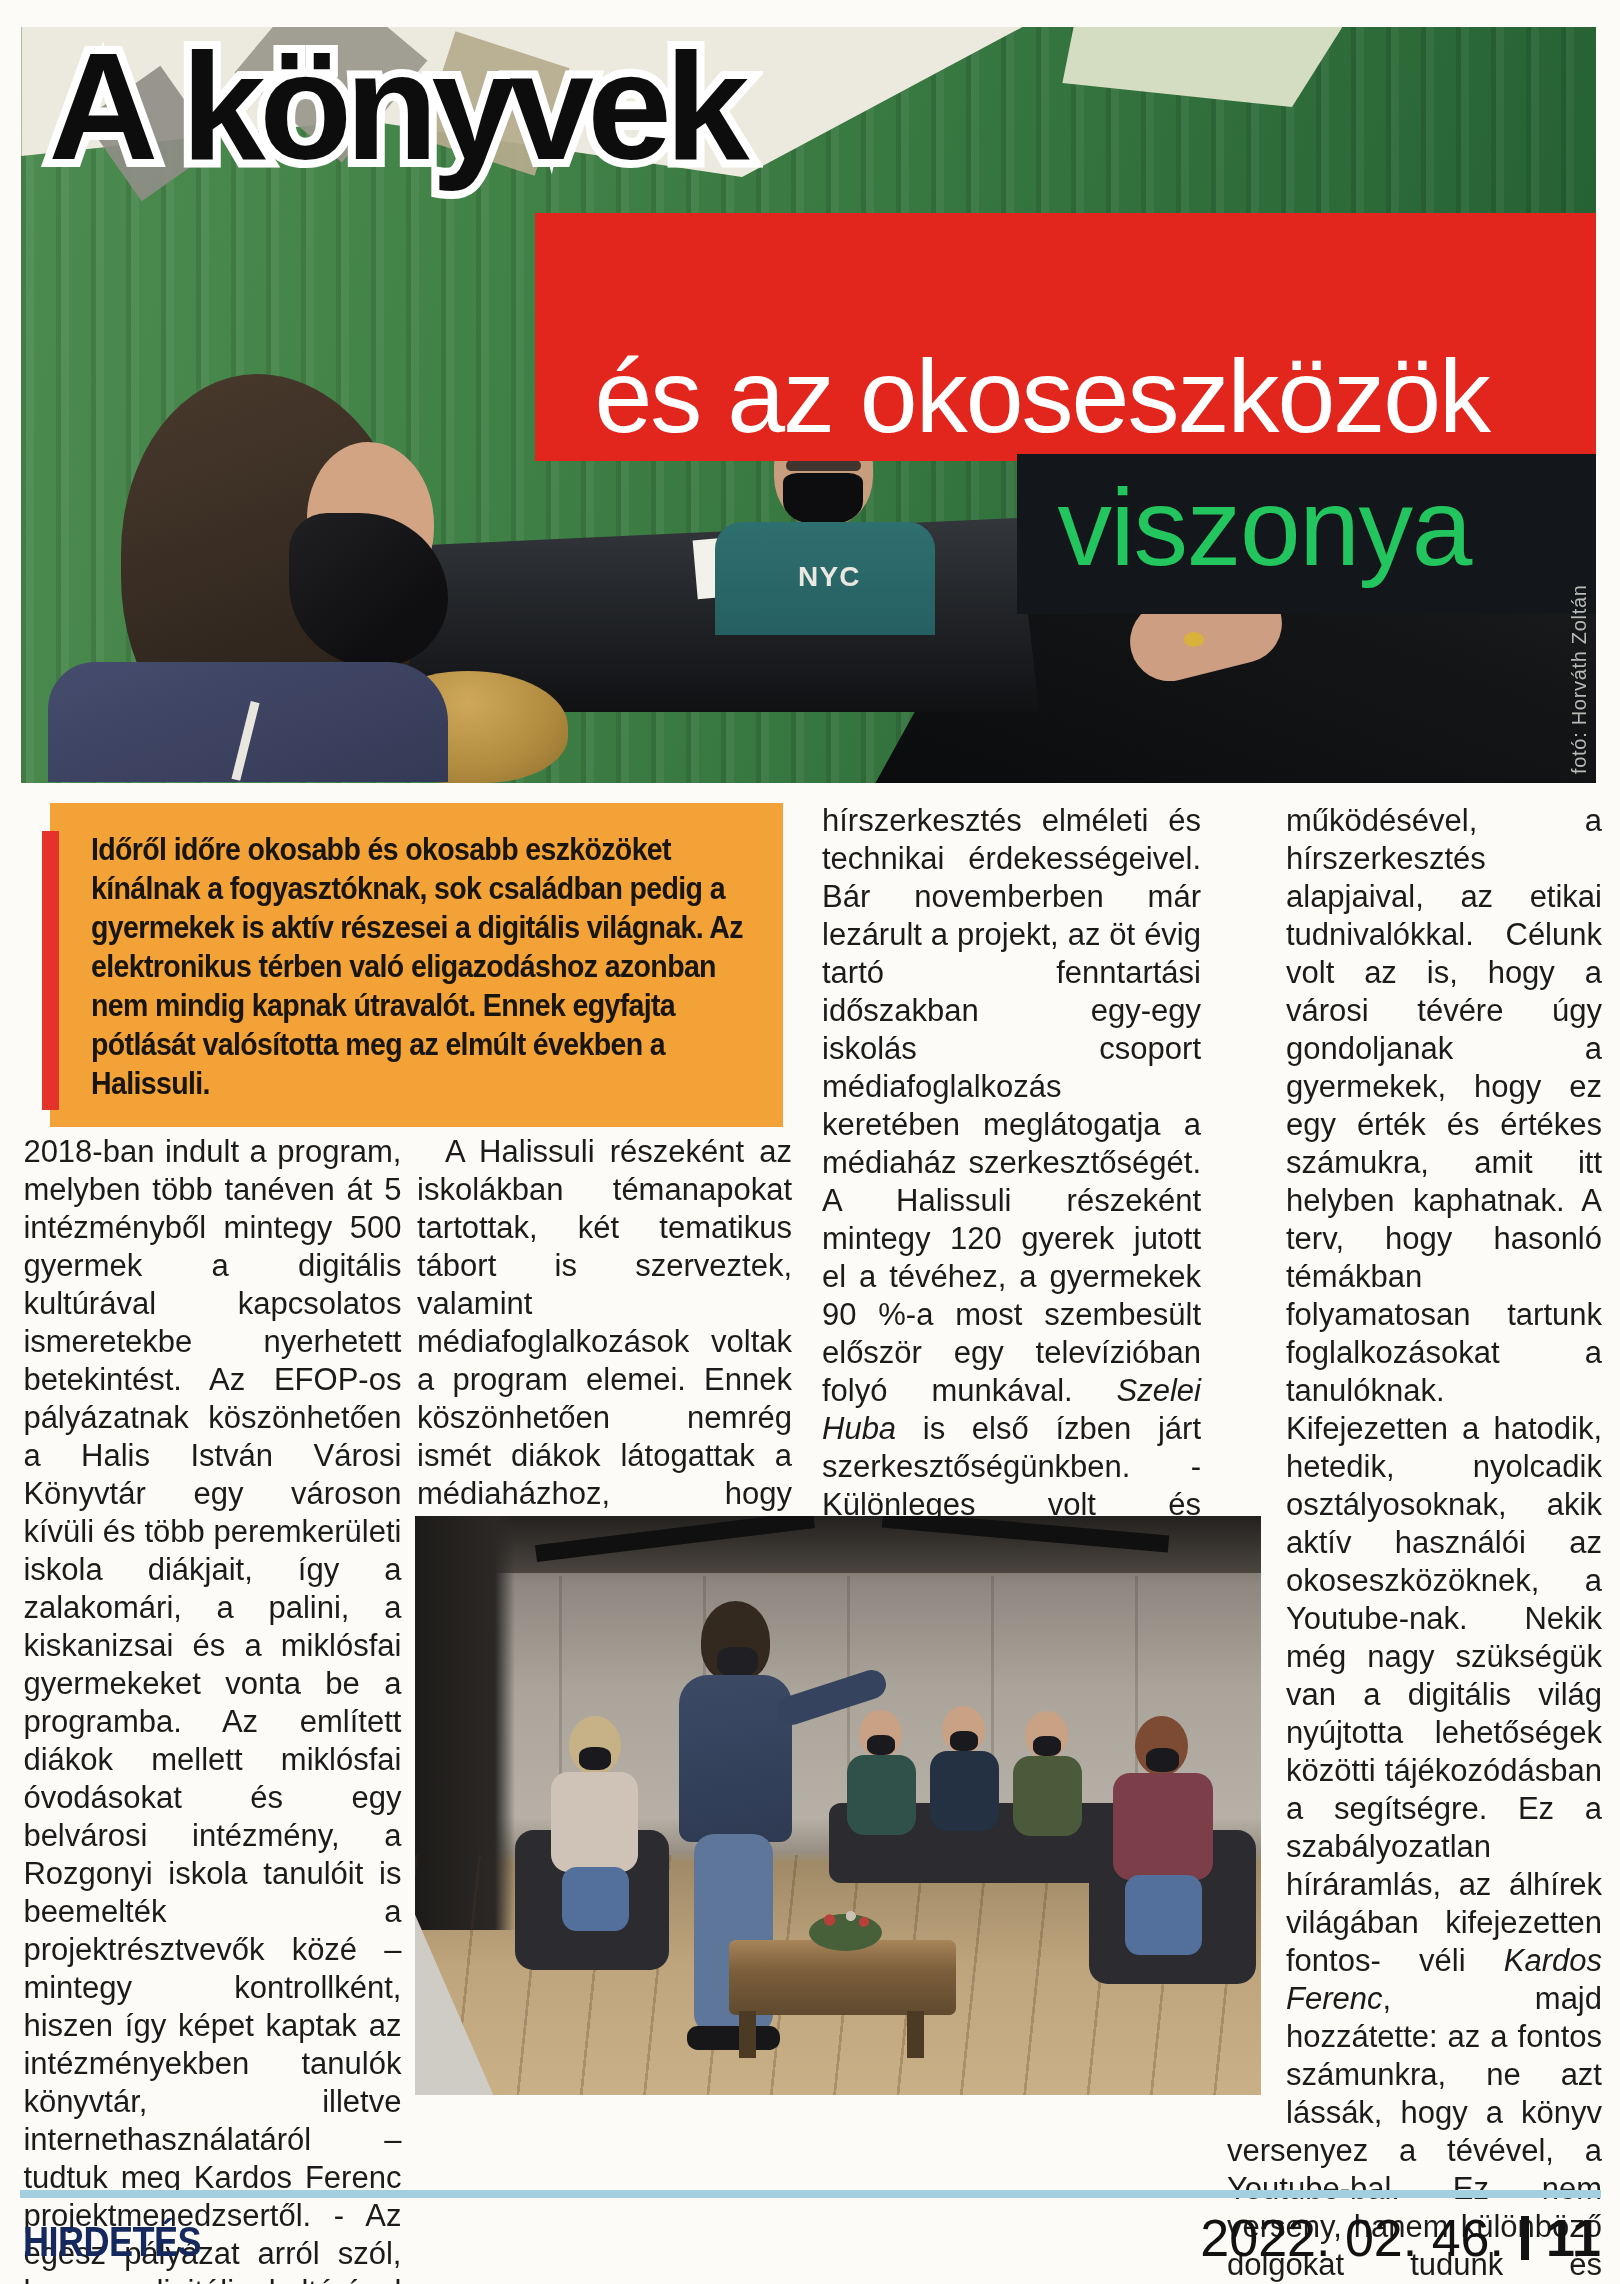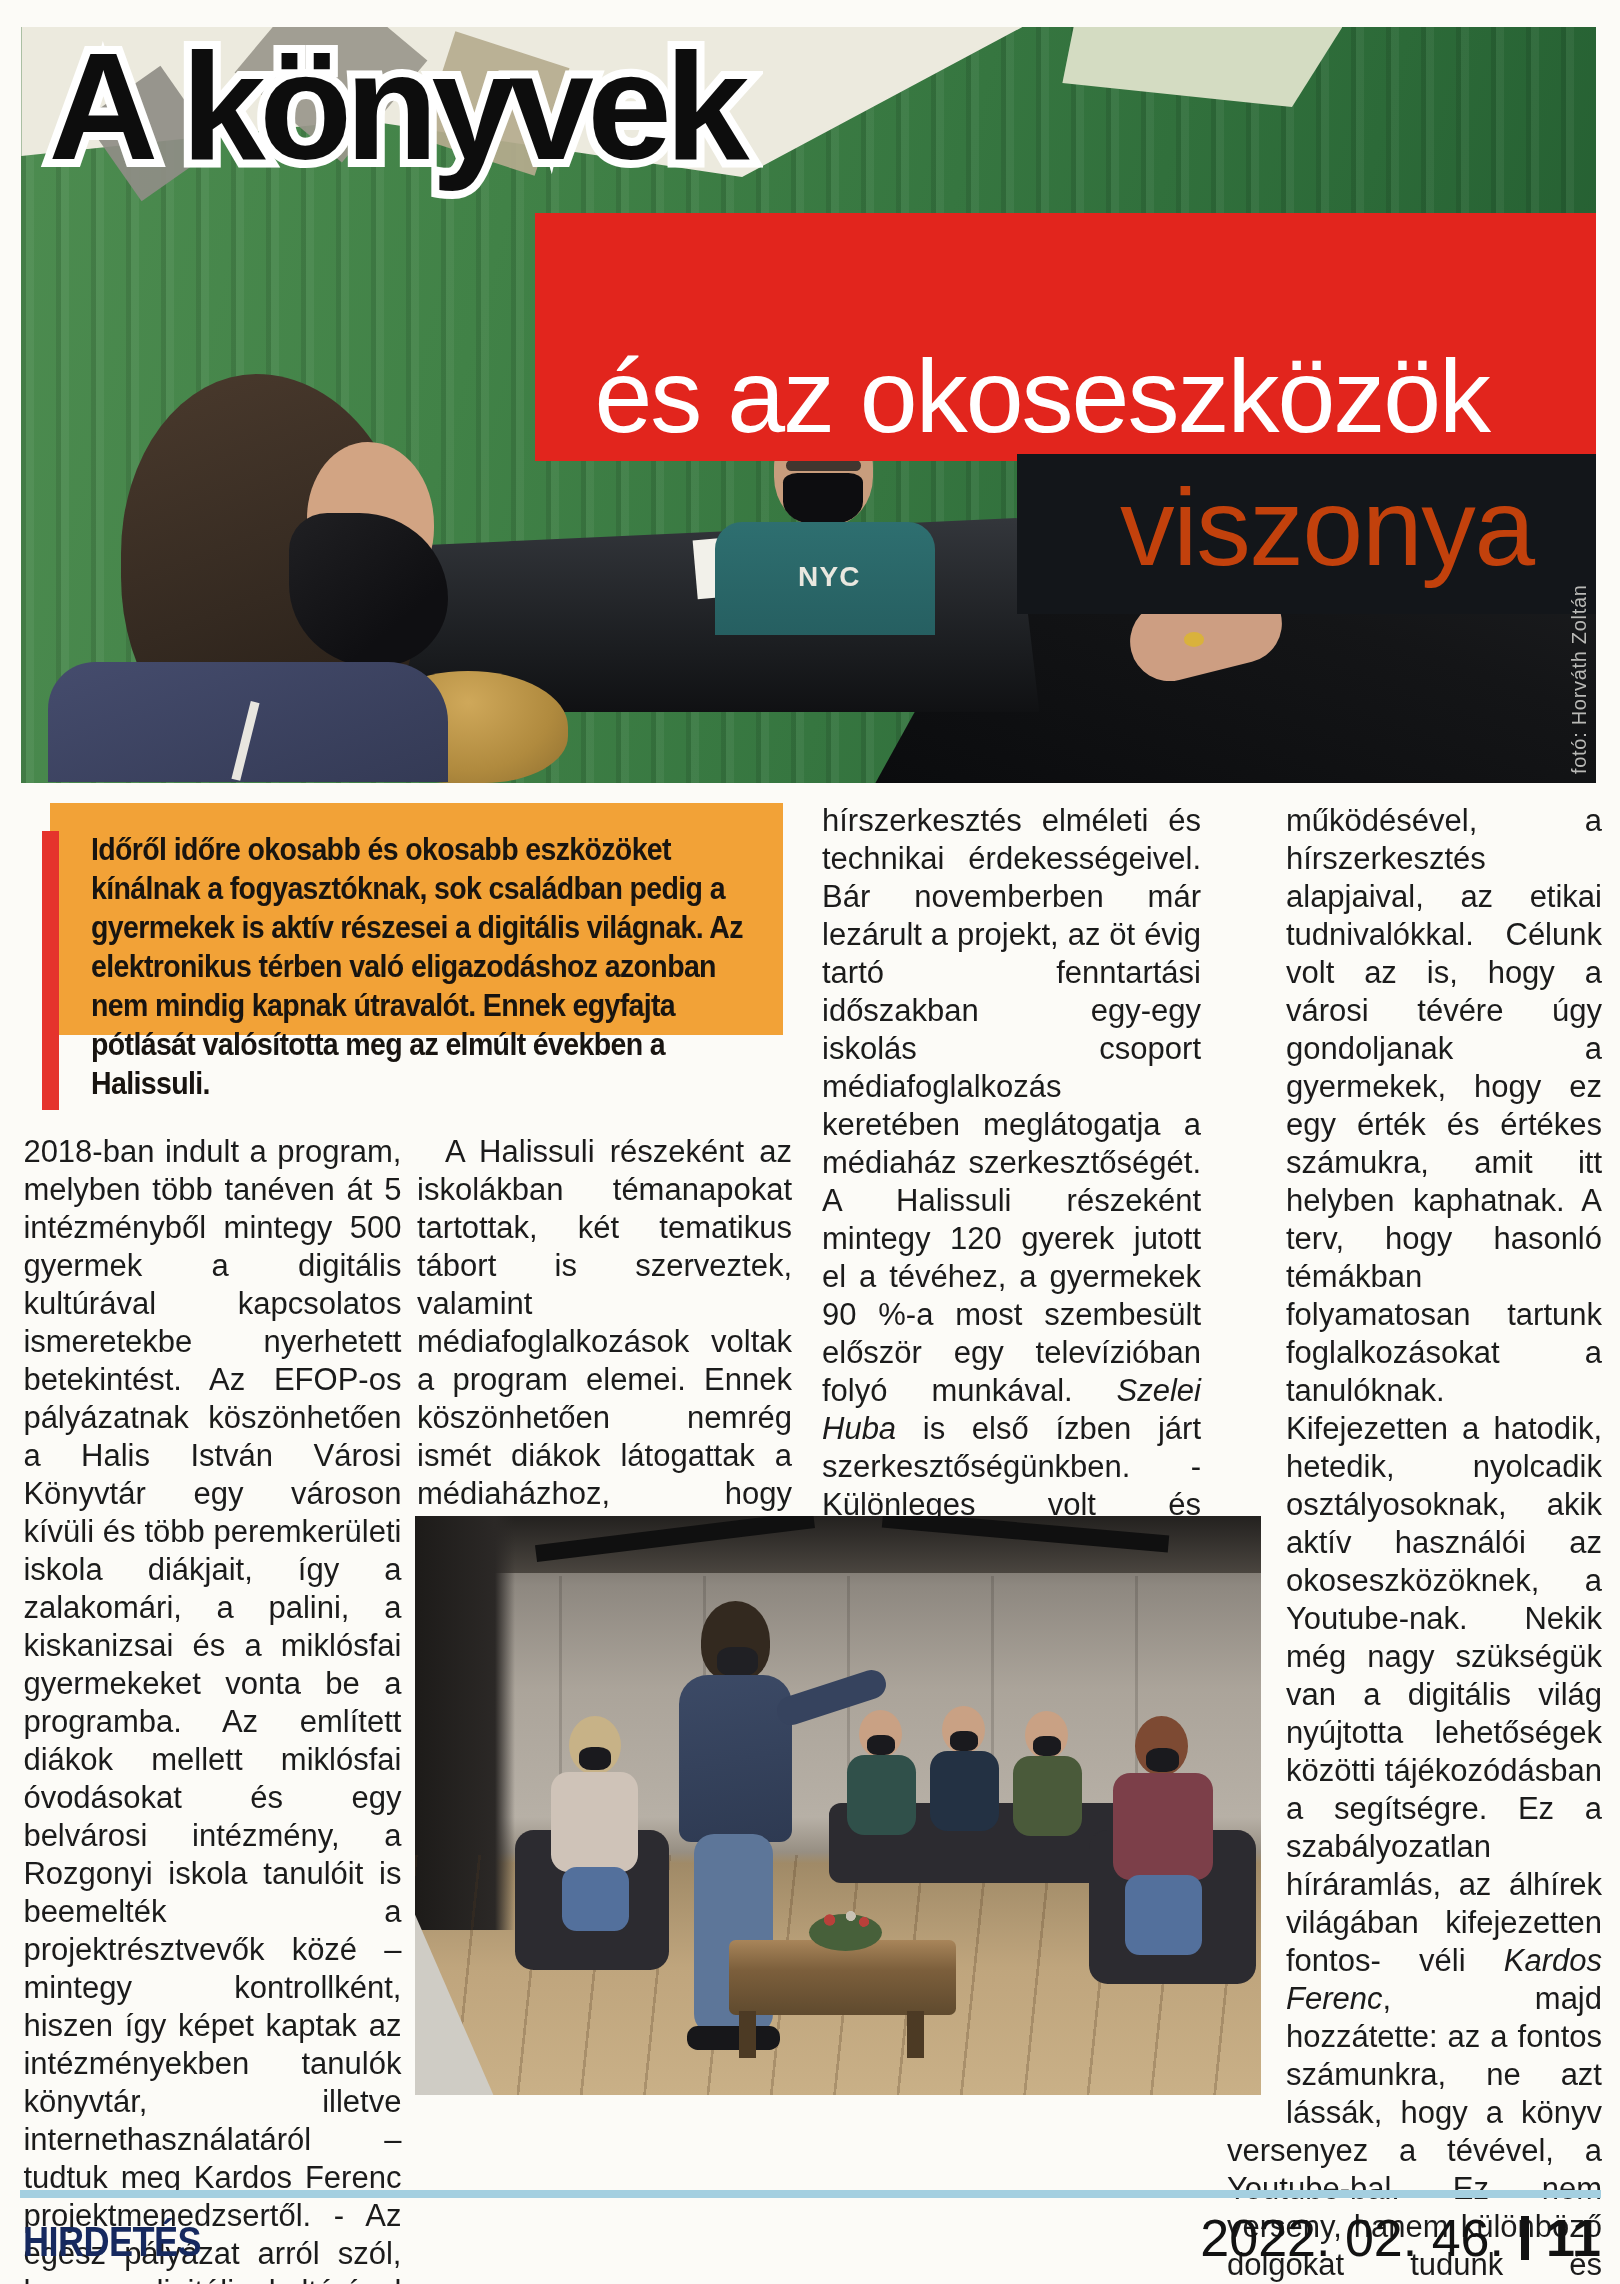--- a/index.html
+++ b/index.html
@@ -53,26 +53,26 @@
   .hand{left:1108px;top:566px;width:154px;height:79px;border-radius:40px;background:#cd9e82;transform:rotate(-14deg);}
   .ring{left:1163px;top:605px;width:20px;height:14.7px;border-radius:50%;background:#d9b23c;}
   
   .title1{left:27px;top:2.7px;font-size:152px;line-height:1;font-weight:700;letter-spacing:-6.7px;z-index:6;}
   .title1 .outline{position:absolute;left:0;top:0;-webkit-text-stroke:16px #ffffff;color:#fff;}
   .title1 .fill{position:relative;color:#0d0d0d;}
   .title-red-box{left:514px;top:186px;width:1061px;height:248px;background:#e2251d;z-index:4;}
   .title-red-text{position:absolute;left:59px;bottom:13.3px;color:#ffffff;font-size:104px;line-height:1;
     letter-spacing:-2px;white-space:nowrap;}
   .title-dark-box{left:996px;top:427px;width:579px;height:160px;background:#13161a;z-index:5;}
-  .title-dark-text{position:absolute;left:0;right:0;top:18.7px;text-align:center;color:#c2410c;
+  .title-dark-text{position:absolute;left:0;right:0;top:18.7px;color:#22c55e;
     font-size:109px;line-height:1;letter-spacing:-1.3px;padding-left:40px;}
   .photo-credit{right:5.3px;top:507px;height:240px;color:#b9b9b6;font-size:20px;
     writing-mode:vertical-rl;transform:rotate(180deg);letter-spacing:0.7px;z-index:7;}
   
-  .lead-box{left:50px;top:803px;width:733px;height:232px;background:#f2a237;}
+  .lead-box{left:50px;top:803px;width:733px;height:324px;background:#f2a237;}
   .lead-bar{position:absolute;left:-8px;top:28px;width:17.4px;height:279px;background:#e5332c;}
   .lead-text{position:absolute;left:41px;top:27px;width:721px;font-weight:700;font-size:31px;
     line-height:39px;letter-spacing:-0.7px;color:#181410;transform:scaleX(.92);transform-origin:0 0;}
   
   .col{font-size:31px;line-height:38px;text-align:justify;color:#1b1b1b;}
   .col1{left:23.4px;top:1133px;width:378px;}
   .col2{left:417px;top:1133px;width:375px;}
   .col2 .indent{text-indent:28px;display:block;}
   .col3{left:822px;top:802px;width:379px;}
   .col4{left:1227px;top:802px;width:375px;}

